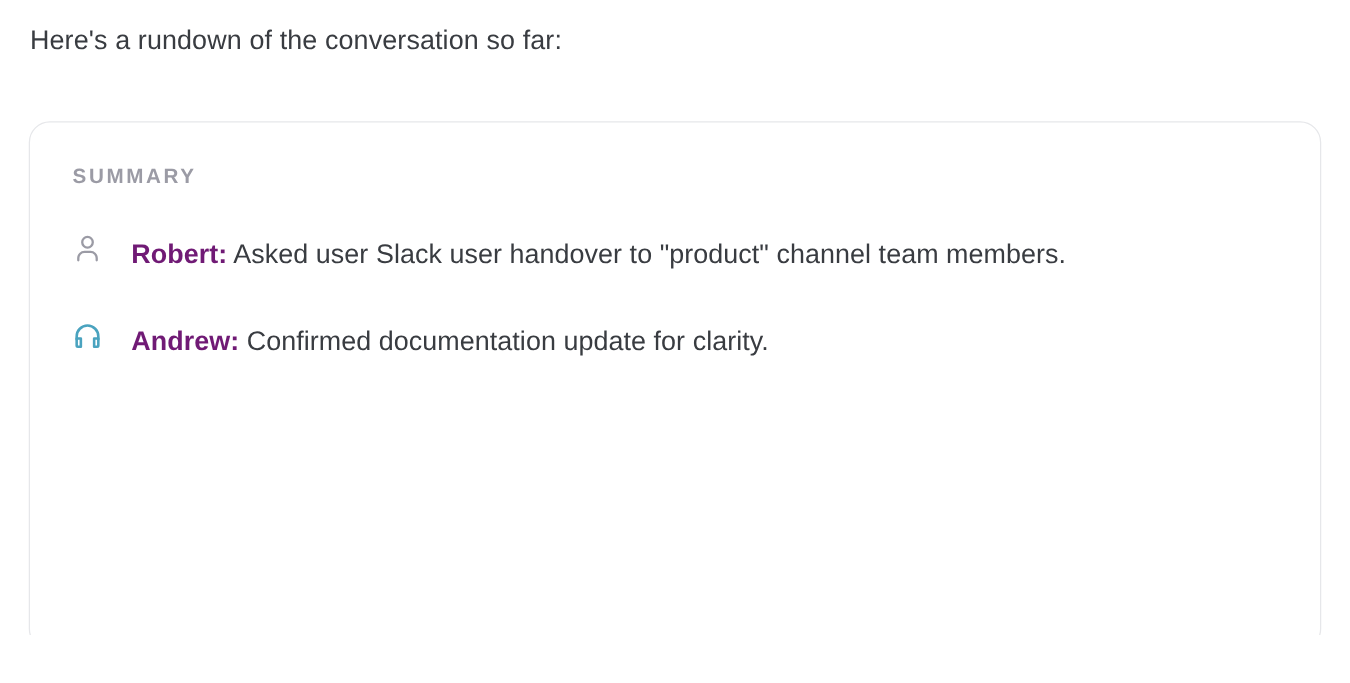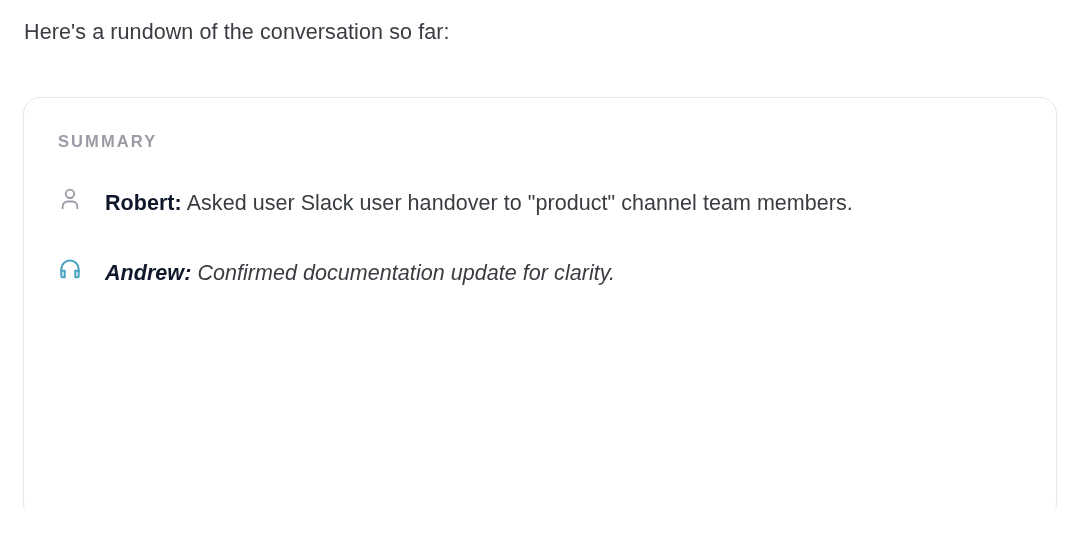--- a/index.html
+++ b/index.html
@@ -63,21 +63,21 @@
 
   .entry {
     position: relative;
     display: flex;
     align-items: flex-start;
     padding-left: 33px;
     padding-right: 30px;
     margin-bottom: 28px;
   }
 
-  .entry:last-child { margin-bottom: 0; font-style: italic; }
+  .entry:last-child { margin-bottom: 0; }
 
   .entry-icon {
     flex: 0 0 auto;
     width: 28px;
     height: 30px;
     display: flex;
     align-items: center;
     justify-content: flex-start;
     margin-top: 2px;
   }
@@ -88,21 +88,21 @@
     flex: 1 1 auto;
     padding-left: 20px;
     font-size: 21.5px;
     line-height: 42px;
     color: #393c41;
     letter-spacing: 0.05px;
   }
 
   .entry-text .speaker {
     font-weight: bold;
-    color: #0f172a;
+    color: #701a75;
   }
 </style>
 </head>
 <body>
 
 <div class="page">
 
   <div class="intro-line">Here's a rundown of the conversation so far:</div>
 
   <div class="summary-card">

